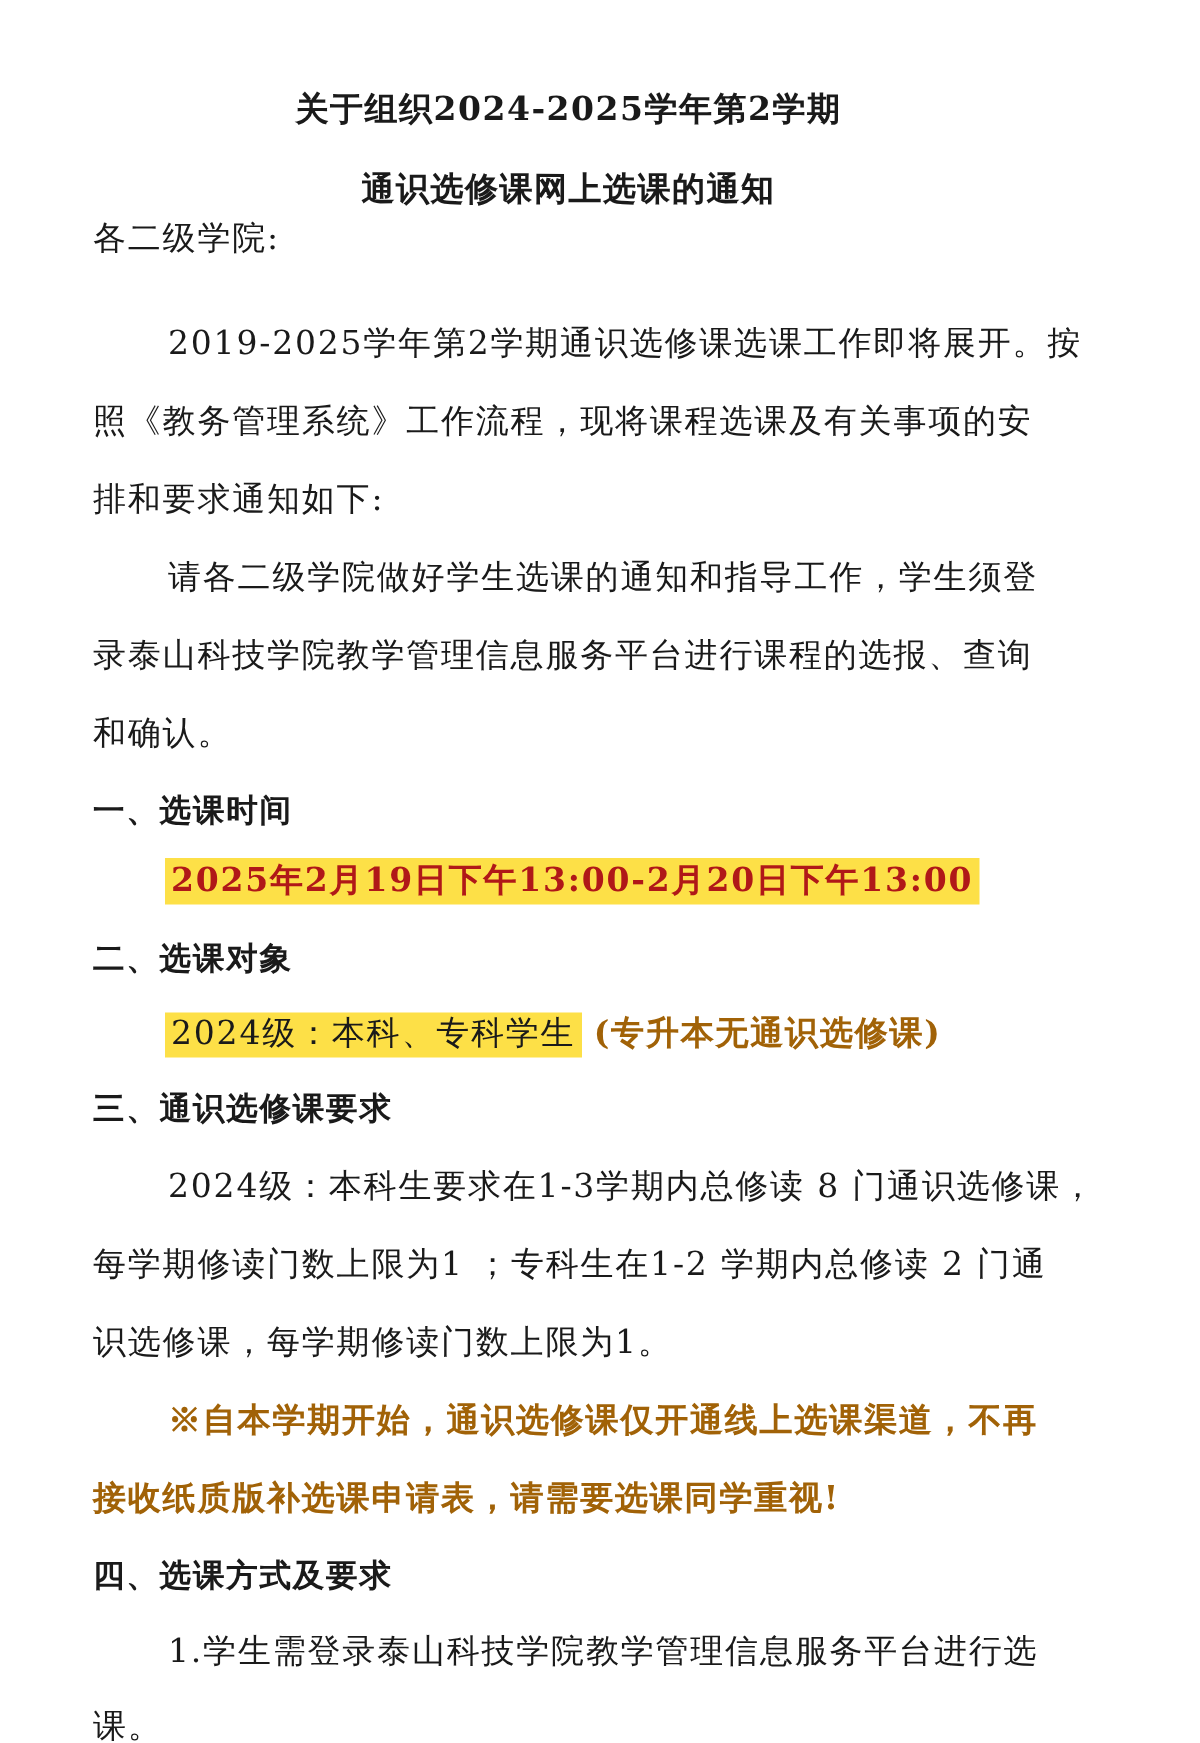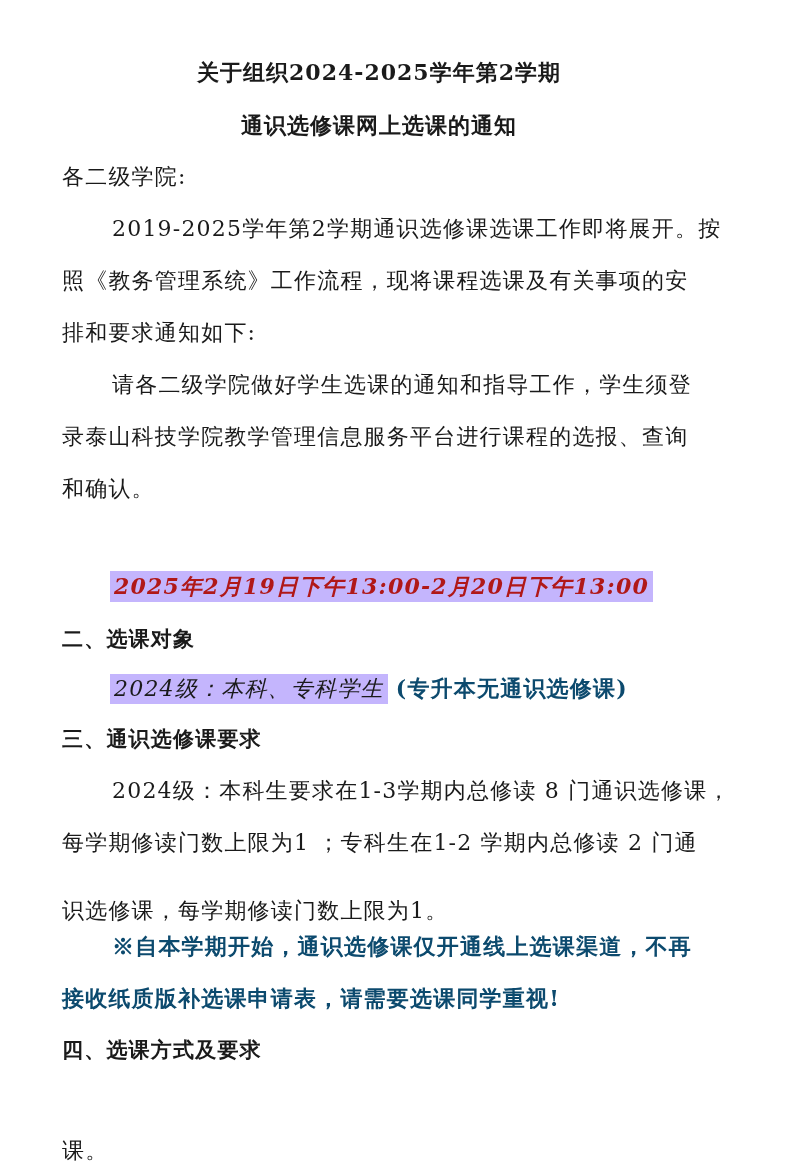--- a/index.html
+++ b/index.html
@@ -24,59 +24,60 @@
   .line {
     position: absolute;
     left: 62px;
     font-size: 22px;
     white-space: nowrap;
     letter-spacing: 1.2px;
   }
   .indent { left: 112px; }
   .heading { font-weight: bold; font-size: 21px; }
   .hl {
-    background: #c4b5fd;
+    background: #fde047;
     padding: 2px 4px 3px 4px;
-    font-style: italic;
   }
-  .redbold { color: #0c4a6e; font-weight: bold; }
+  .redbold { color: #a16207; font-weight: bold; }
   .darkred { color: #b01818; font-weight: bold; }
 </style>
 </head>
 <body>
 
 <div class="page">
 
   <div class="title" style="top:58px;">关于组织2024-2025学年第2学期</div>
   <div class="title" style="top:111px;">通识选修课网上选课的通知</div>
 
-  <div class="line" style="top:162px;">各二级学院:</div>
+  <div class="line" style="top:144px;">各二级学院:</div>
 
   <div class="line indent" style="top:214px;">2019-2025学年第2学期通识选修课选课工作即将展开。按</div>
   <div class="line" style="top:266px;">照《教务管理系统》工作流程，现将课程选课及有关事项的安</div>
   <div class="line" style="top:318px;">排和要求通知如下:</div>
 
   <div class="line indent" style="top:370px;text-align:center;">请各二级学院做好学生选课的通知和指导工作，学生须登</div>
   <div class="line" style="top:422px;text-align:center;">录泰山科技学院教学管理信息服务平台进行课程的选报、查询</div>
   <div class="line" style="top:474px;">和确认。</div>
 
+  <div class="line heading" style="top:526px;">一、选课时间</div>
   <div class="line" style="top:572px; left:110px;">
     <span class="hl darkred">2025年2月19日下午13:00-2月20日下午13:00</span>
   </div>
 
   <div class="line heading" style="top:625px;">二、选课对象</div>
   <div class="line" style="top:674px; left:110px;">
     <span class="hl">2024级：本科、专科学生</span>
     <span class="redbold">(专升本无通识选修课)</span>
   </div>
 
   <div class="line heading" style="top:725px;">三、通识选修课要求</div>
   <div class="line indent" style="top:776px;">2024级：本科生要求在1-3学期内总修读 8 门通识选修课，</div>
   <div class="line" style="top:828px;">每学期修读门数上限为1 ；专科生在1-2 学期内总修读 2 门通</div>
-  <div class="line" style="top:880px;margin-top:16px;">识选修课，每学期修读门数上限为1。</div>
+  <div class="line" style="top:880px;">识选修课，每学期修读门数上限为1。</div>
 
   <div class="line indent redbold" style="top:932px;">※自本学期开始，通识选修课仅开通线上选课渠道，不再</div>
   <div class="line redbold" style="top:984px;">接收纸质版补选课申请表，请需要选课同学重视!</div>
 
   <div class="line heading" style="top:1036px;">四、选课方式及要求</div>
+  <div class="line indent" style="top:1086px;">1.学生需登录泰山科技学院教学管理信息服务平台进行选</div>
   <div class="line" style="top:1136px;">课。</div>
 
 </div>
 
 </body></html>

